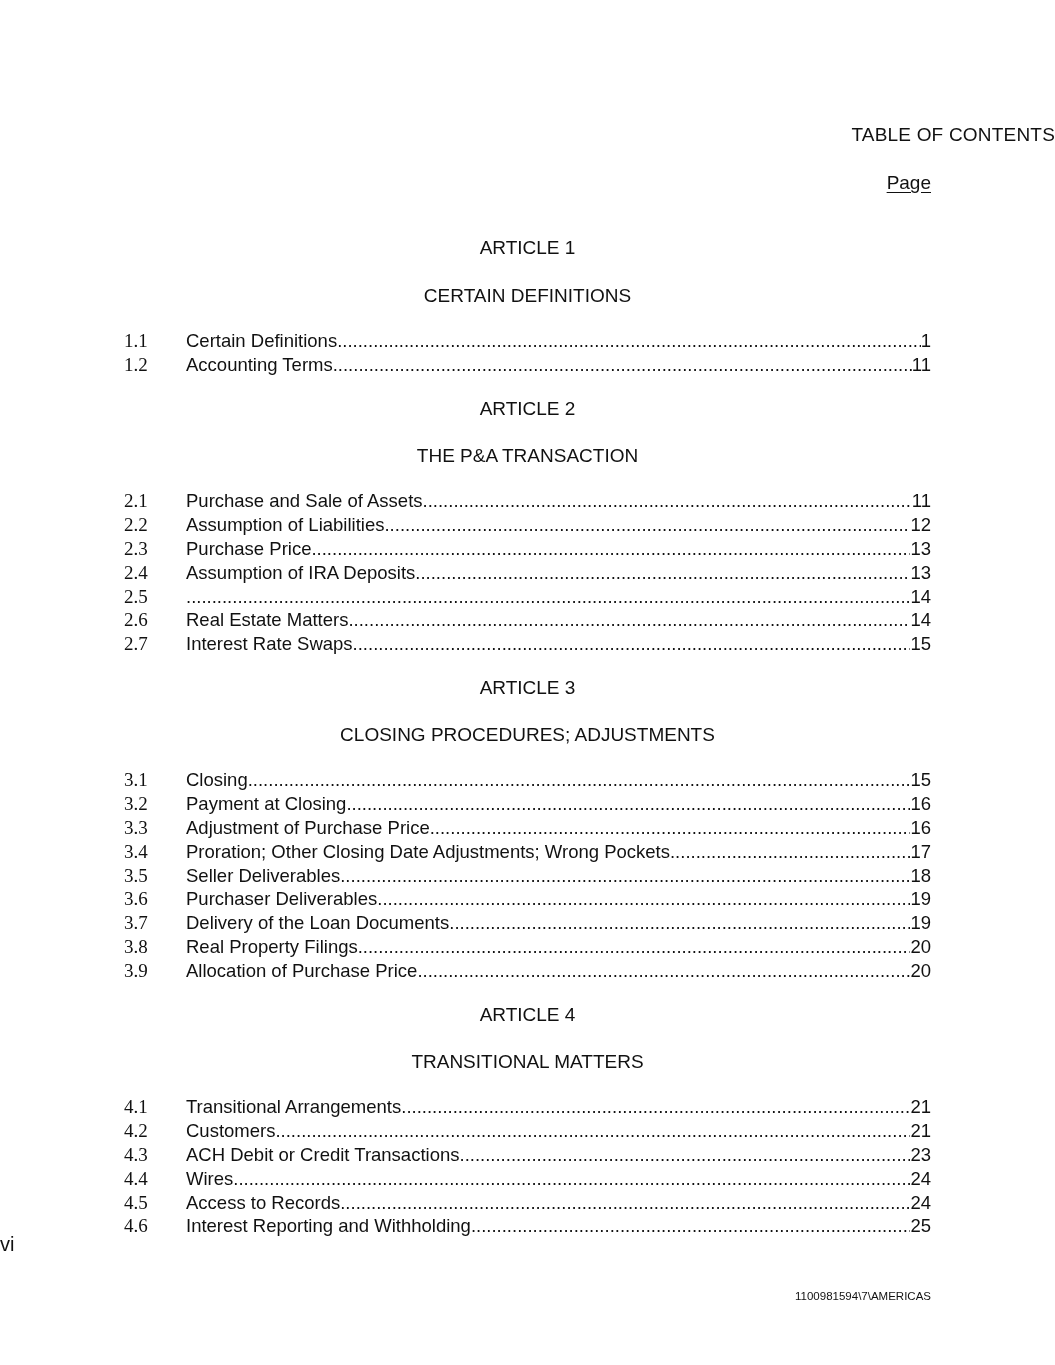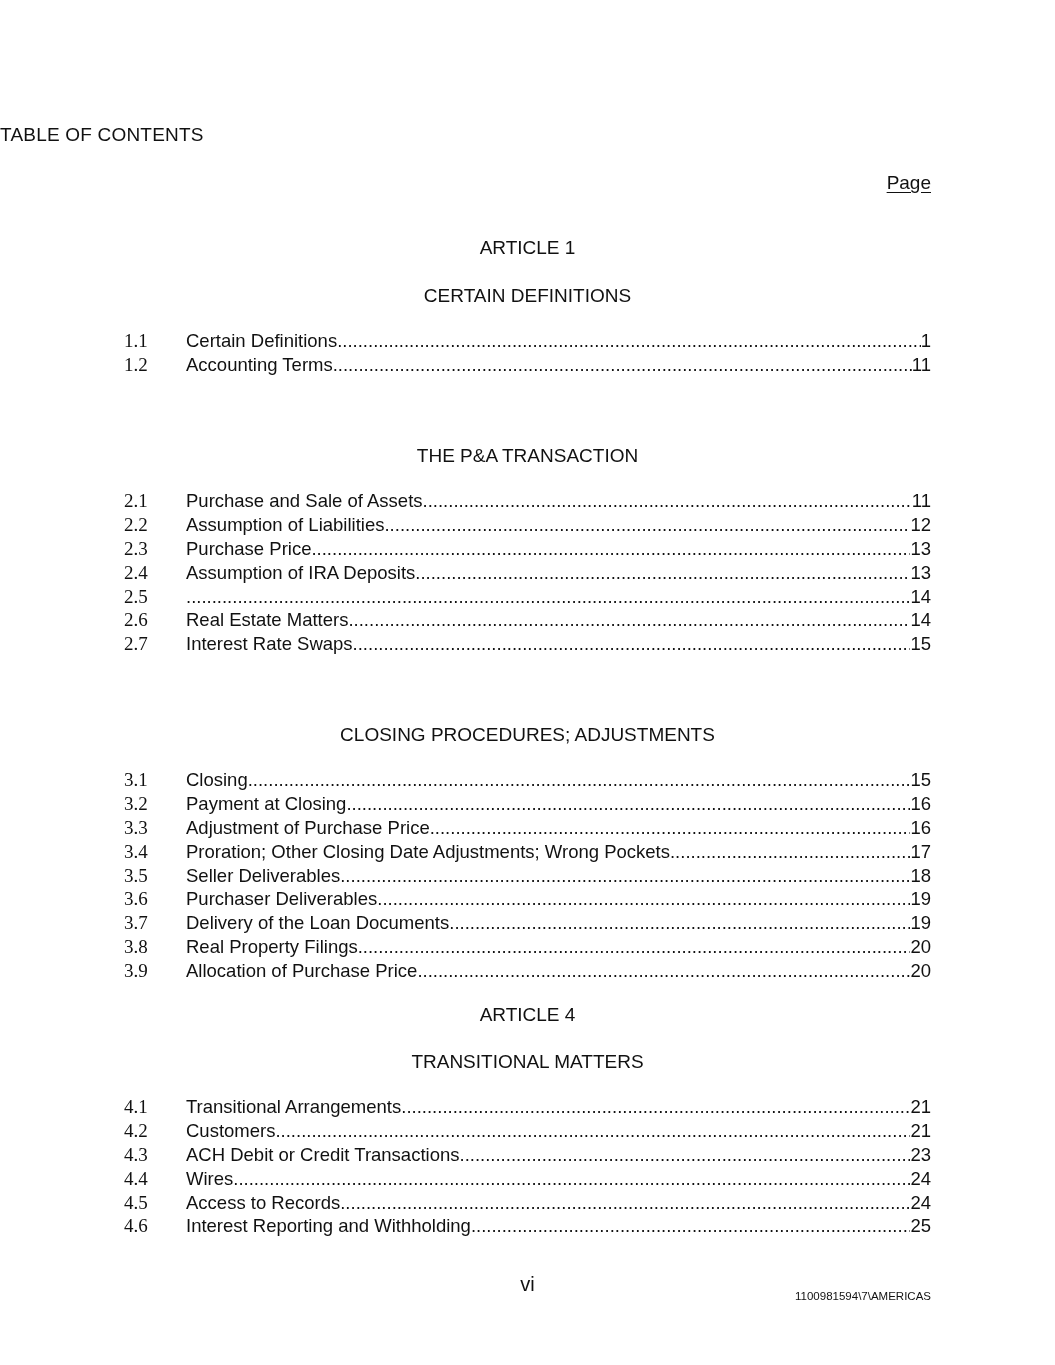--- a/index.html
+++ b/index.html
@@ -1,28 +1,28 @@
 <!DOCTYPE html>
 <html><head>
   <meta charset="utf-8">
   <style>
     html, body { margin: 0; padding: 0; background: #ffffff; }
     body { width: 1055px; height: 1365px; position: relative; overflow: hidden; color: #111; font-family: "Liberation Sans", sans-serif; }
     .page { position: absolute; left: 0; top: 0; width: 1055px; height: 1365px; }
-    .toc-title { position: absolute; top: 124px; left: 0; width: 1055px; text-align: left; font-size: 19px; letter-spacing: 0.2px; }
+    .toc-title { position: absolute; top: 124px; left: 0; width: 1055px; text-align: right; font-size: 19px; letter-spacing: 0.2px; }
     .page-col { position: absolute; top: 172px; right: 124px; font-size: 19px; text-decoration: underline; text-underline-offset: 3px; }
     .article-head { position: absolute; left: 0; width: 1055px; text-align: center; font-size: 19px; }
     .row { position: absolute; left: 124px; width: 807px; height: 24px; font-size: 18.5px; line-height: 24px; display: flex; align-items: baseline; }
     .num { width: 62px; flex: 0 0 62px; font-family: "Liberation Serif", serif; font-size: 19px; }
     .label { flex: 0 0 auto; white-space: nowrap; }
     .dots { flex: 1 1 auto; overflow: hidden; white-space: nowrap; position: relative; }
     .dots::after { content: "................................................................................................................................................................................................................................"; position: absolute; left: 0; bottom: 0; letter-spacing: 0px; }
     .dots-fill { visibility: hidden; }
     .pg { flex: 0 0 auto; text-align: right; white-space: nowrap; }
-    .footer-page { position: absolute; top: 1273px; left: 0; width: 1055px; text-align: center; font-size: 20px; }
+    .footer-page { position: absolute; top: 1233px; left: 0; width: 1055px; font-size: 20px; }
     .doc-id { position: absolute; top: 1290px; right: 124px; font-size: 11.5px; text-align: center; }
   </style>
 </head>
 <body>
 
 <div class="page">
 
   <div class="toc-title">TABLE OF CONTENTS</div>
   <div class="page-col">Page</div>
 
@@ -35,20 +35,21 @@
     <span class="dots"><span class="dots-fill">.</span></span>
     <span class="pg">1</span>
   </div>
   <div class="row" style="top:353px">
     <span class="num">1.2</span>
     <span class="label">Accounting Terms</span>
     <span class="dots"><span class="dots-fill">.</span></span>
     <span class="pg">11</span>
   </div>
 
+  <div class="article-head" style="top:398px">ARTICLE 2</div>
   <div class="article-head" style="top:445px">THE P&amp;A TRANSACTION</div>
 
   <div class="row" style="top:489px">
     <span class="num">2.1</span>
     <span class="label">Purchase and Sale of Assets</span>
     <span class="dots"><span class="dots-fill">.</span></span>
     <span class="pg">11</span>
   </div>
   <div class="row" style="top:513px">
     <span class="num">2.2</span>
@@ -79,20 +80,21 @@
     <span class="dots"><span class="dots-fill">.</span></span>
     <span class="pg">14</span>
   </div>
   <div class="row" style="top:632px">
     <span class="num">2.7</span>
     <span class="label">Interest Rate Swaps</span>
     <span class="dots"><span class="dots-fill">.</span></span>
     <span class="pg">15</span>
   </div>
 
+  <div class="article-head" style="top:677px">ARTICLE 3</div>
   <div class="article-head" style="top:724px">CLOSING PROCEDURES; ADJUSTMENTS</div>
 
   <div class="row" style="top:768px">
     <span class="num">3.1</span>
     <span class="label">Closing</span>
     <span class="dots"><span class="dots-fill">.</span></span>
     <span class="pg">15</span>
   </div>
   <div class="row" style="top:792px">
     <span class="num">3.2</span>

